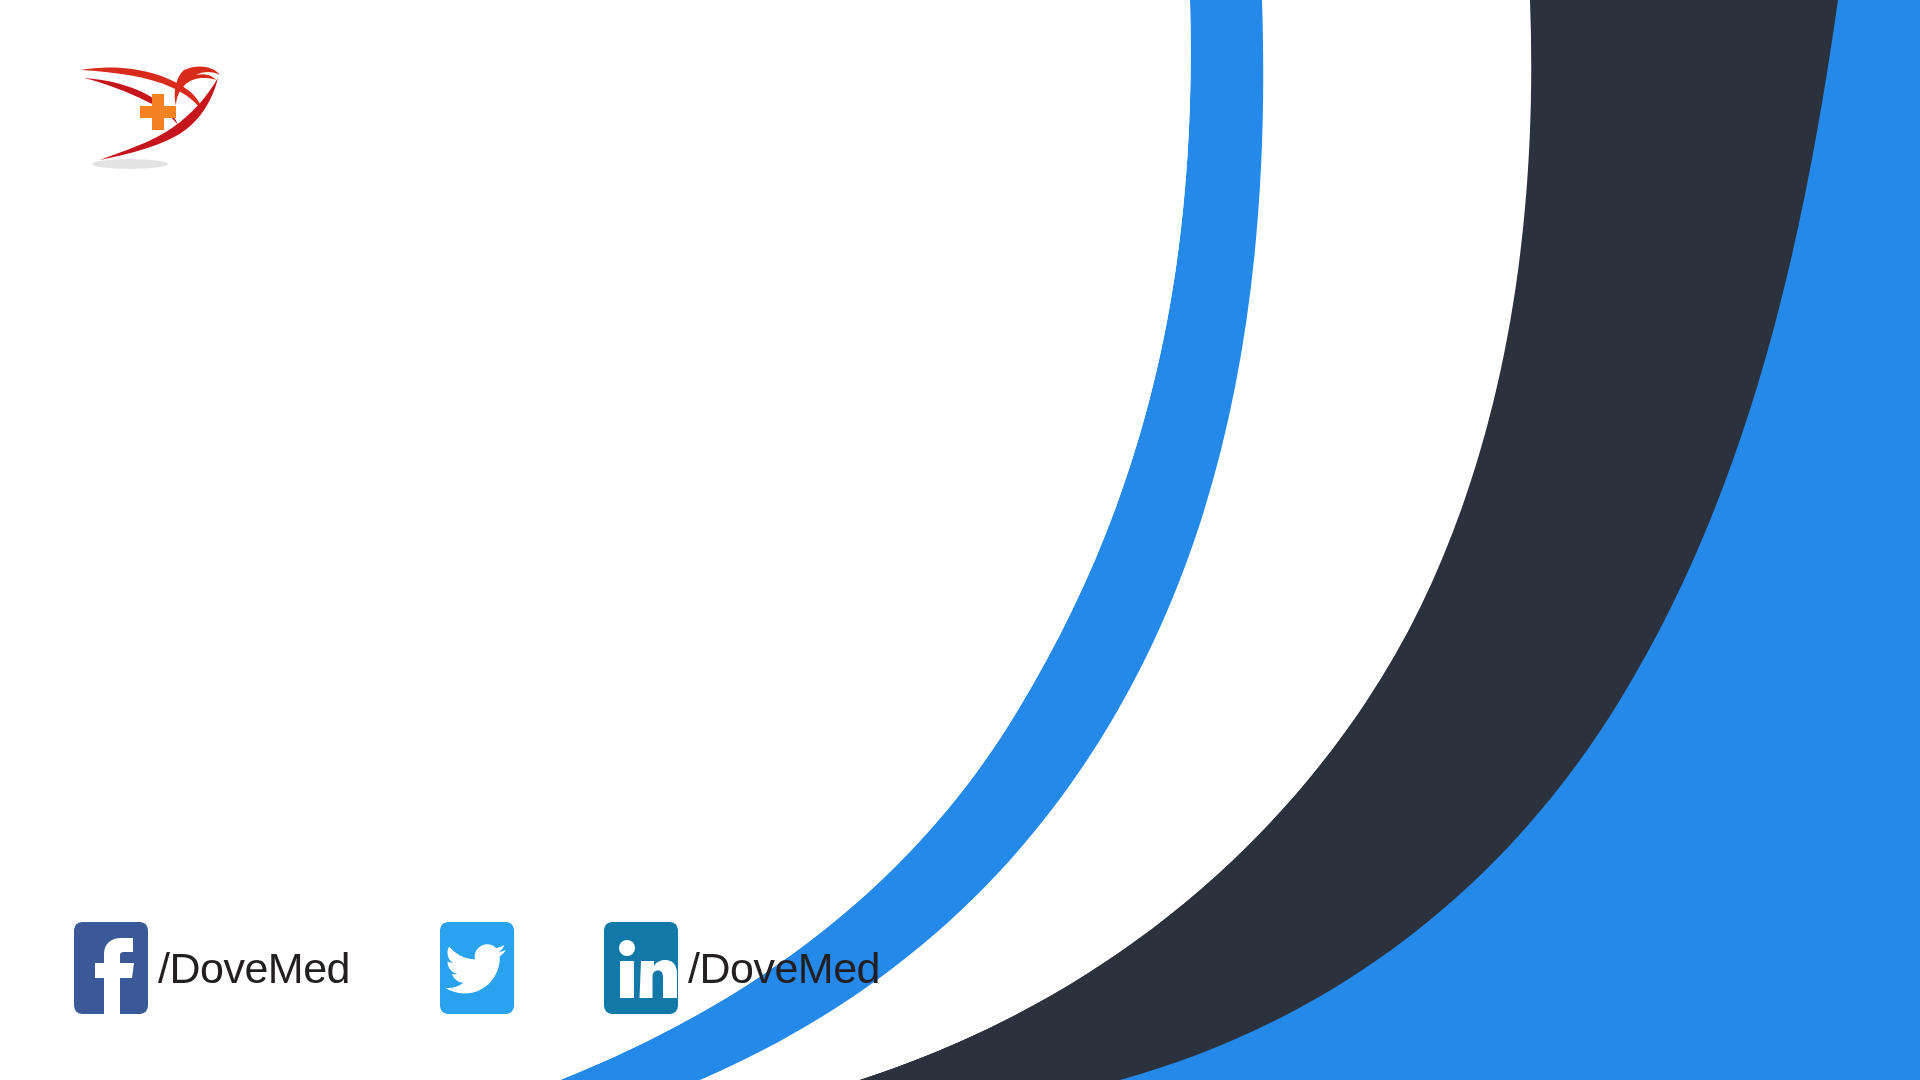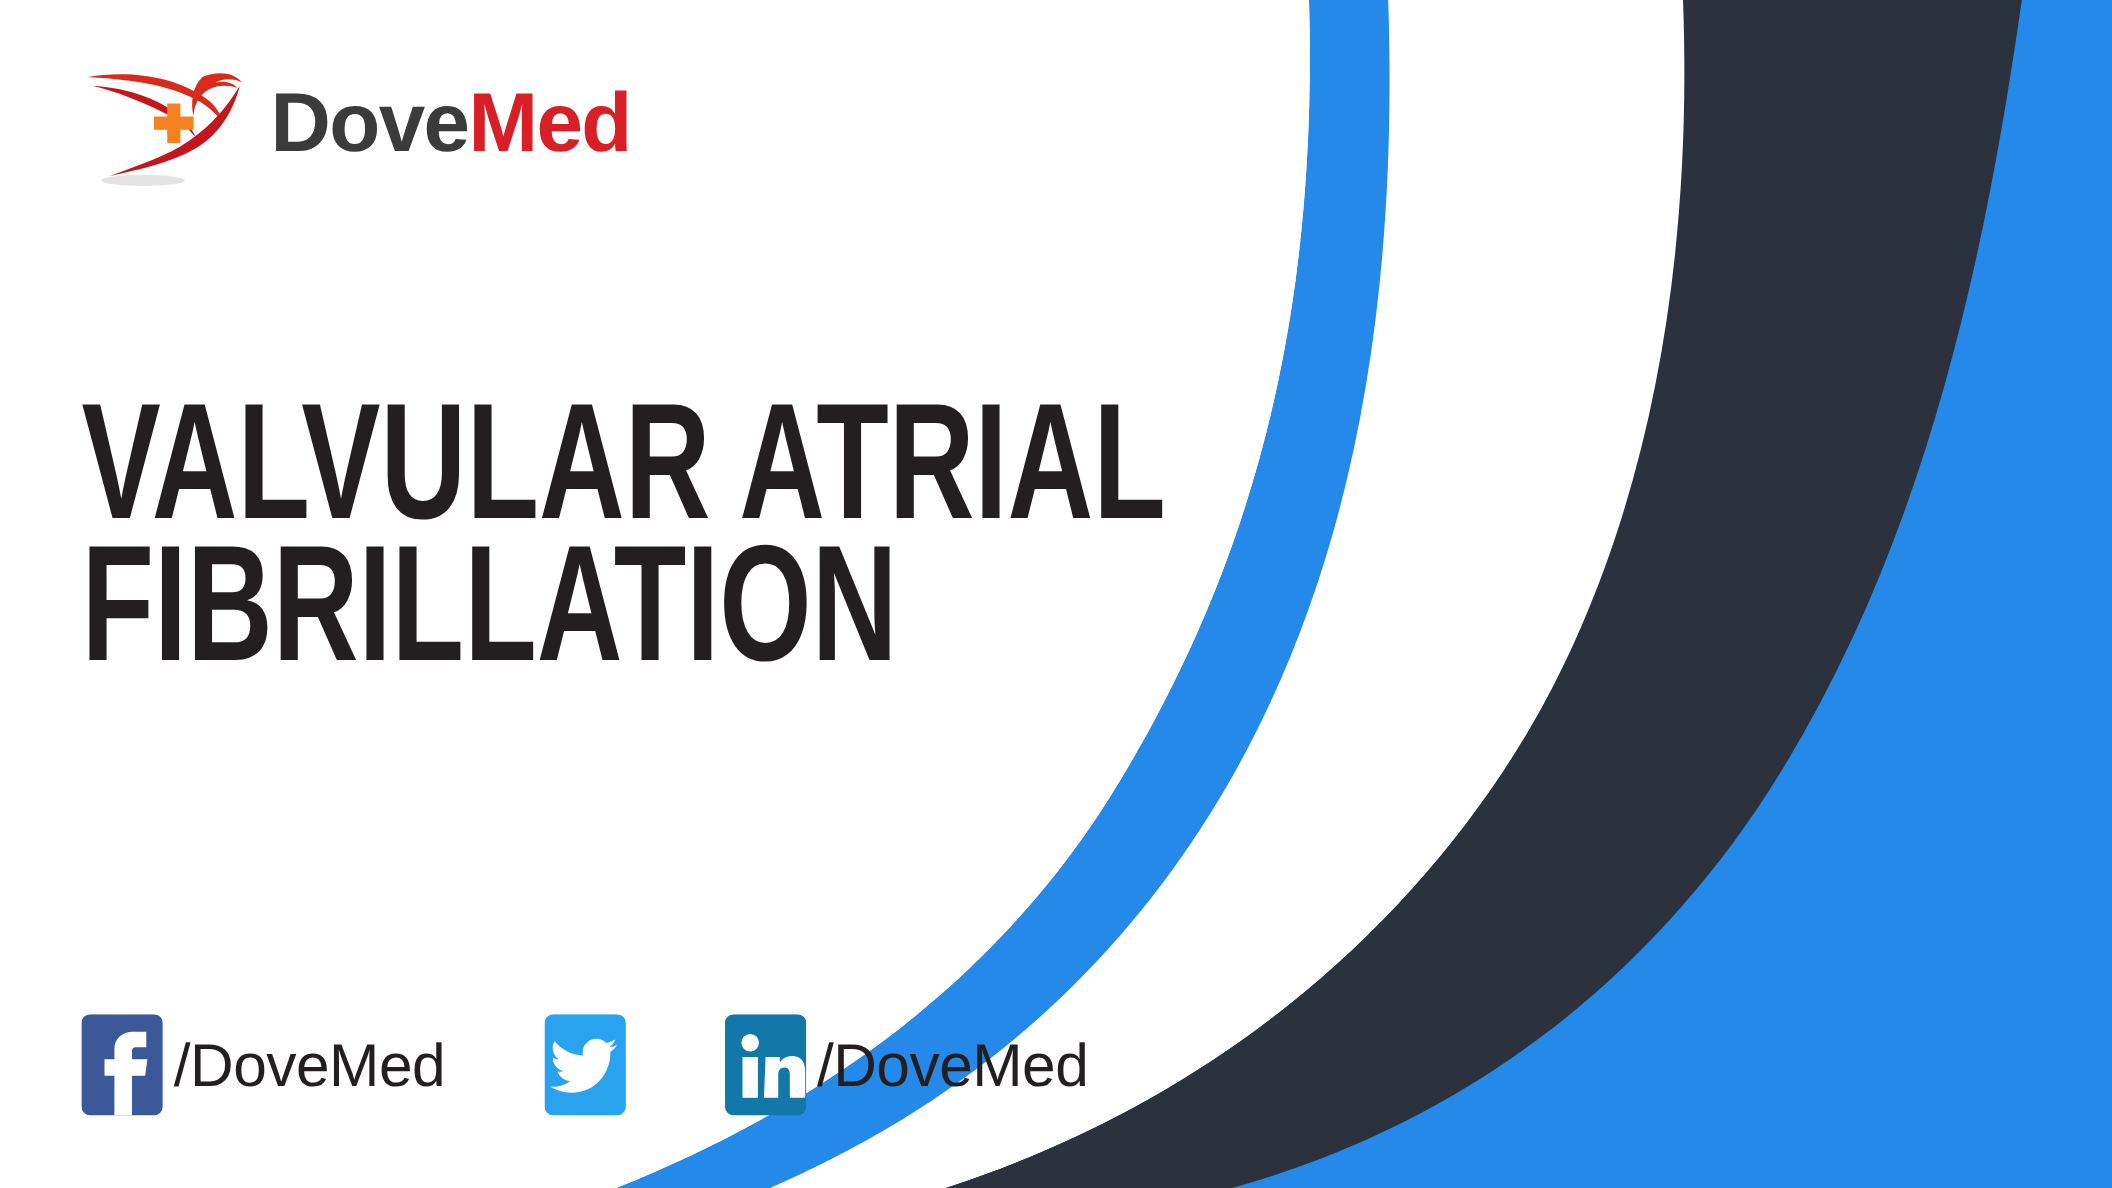--- a/index.html
+++ b/index.html
@@ -87,21 +87,21 @@
   .social-item:last-child { margin-right: 0; }
   .social-badge {
     width: 74px;
     height: 92px;
     border-radius: 8px;
     display: block;
     flex: 0 0 auto;
   }
   .social-handle {
     font-family: "Liberation Sans", sans-serif;
-    font-size: 55px;
+    font-size: 43px;
     color: #231f20;
     margin-left: 10px;
     white-space: nowrap;
     letter-spacing: -0.5px;
   }
 </style>
 </head>
 <body>
 
 <div id="slide">
@@ -170,29 +170,22 @@
                C132,25 140,27 144,32 C132,28 119,30 112,38 C106,44 104,52 104,58
                C101,46 103,30 112,22 Z"></path>
 
       <path fill="#c4161c" d="M146,30 C140,54 126,76 104,88 C82,100 56,106 28,112
                C54,102 80,94 100,80 C120,66 134,50 146,30 Z"></path>
 
       <ellipse cx="58" cy="116" rx="38" ry="5" fill="#cccccc" opacity="0.55"></ellipse>
 
       <path fill="#f58220" d="M80,46 H92 V58 H104 V70 H92 V82 H80 V70 H68 V58 H80 Z"></path>
     </svg>
-    <div id="logo-wordmark">
-      <span class="word-dove">Dove</span><span class="word-med">Med</span>
-    </div>
   </div>
 
-  <div id="title-block">
-    <div class="title-line">VALVULAR ATRIAL</div>
-    <div class="title-line">FIBRILLATION</div>
-  </div>
 
   <div id="social-row">
 
     <div class="social-item">
       <svg class="social-badge" viewBox="0 0 74 92">
         <rect x="0" y="0" width="74" height="92" rx="7" fill="#3b5998"></rect>
         <path fill="#ffffff" d="M47,30 h12 V16 h-12 c-10,0 -17,6 -17,16 v9 h-9 v15 h9 v36 h16 V56 h12 l2,-15 h-14 v-7 c0,-3 1,-4 4,-4 Z"></path>
       </svg>
       <span class="social-handle">/DoveMed</span>
     </div>

